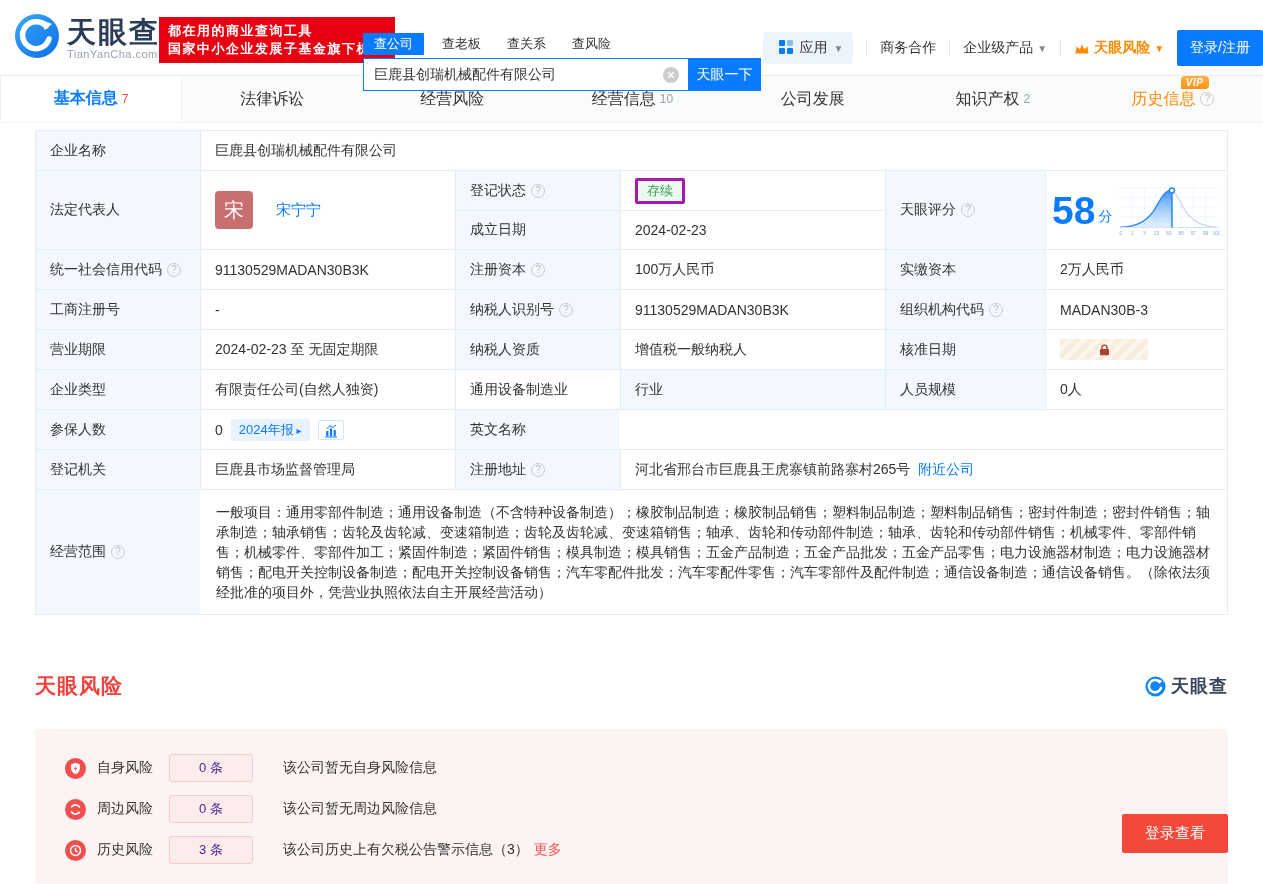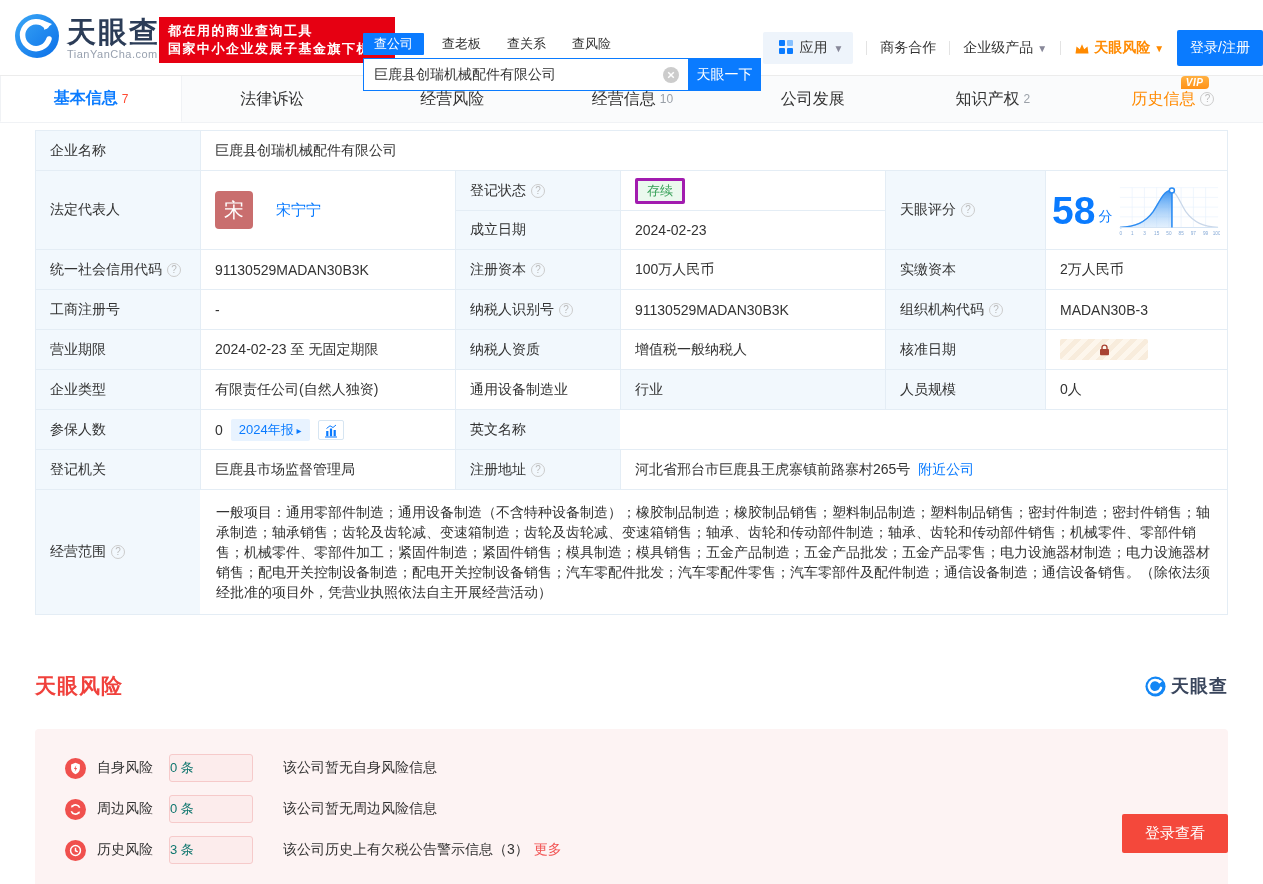--- a/index.html
+++ b/index.html
@@ -96,22 +96,22 @@
 
   
   .risk-header { margin:57px 35px 29px; display:flex; justify-content:space-between; align-items:center; }
   .risk-title { color:#f0413c; font-size:21px; font-weight:bold; letter-spacing:1px; }
   .risk-brand { display:flex; align-items:center; }
   .risk-brand-text { font-size:18px; font-weight:bold; color:#39455c; margin-left:5px; letter-spacing:1px; }
   .risk-panel { position:relative; margin:0 35px; background:#fdf3f3; border-radius:4px;
     padding:26px 0 20px 30px; height:200px; }
   .risk-row { display:flex; align-items:center; margin-bottom:15px; font-size:14px; height:26px; }
   .risk-label { margin-left:11px; width:72px; color:#333; }
-  .risk-count { width:84px; padding:4px 0; background:#fcecec;
-    border:1px solid #f6caca; border-radius:3px; color:#0f766e; font-size:13px; cursor:pointer; }
+  .risk-count { width:84px; text-align:center; padding:4px 0; background:#fcecec;
+    border:1px solid #f6caca; border-radius:3px; color:#4c1d95; font-size:13px; cursor:pointer; }
   .risk-desc { margin-left:30px; color:#333; }
   .risk-more { color:#f15353; margin-left:5px; cursor:pointer; }
   .login-view-btn { position:absolute; right:0; top:85px; background:#f4483b; color:#fff;
     font-size:15px; padding:10px 23px; border:none; border-radius:2px; cursor:pointer; font-family:inherit; }
 </style>
 </head>
 <body>
 
 <div class="header">
   <div class="logo">

